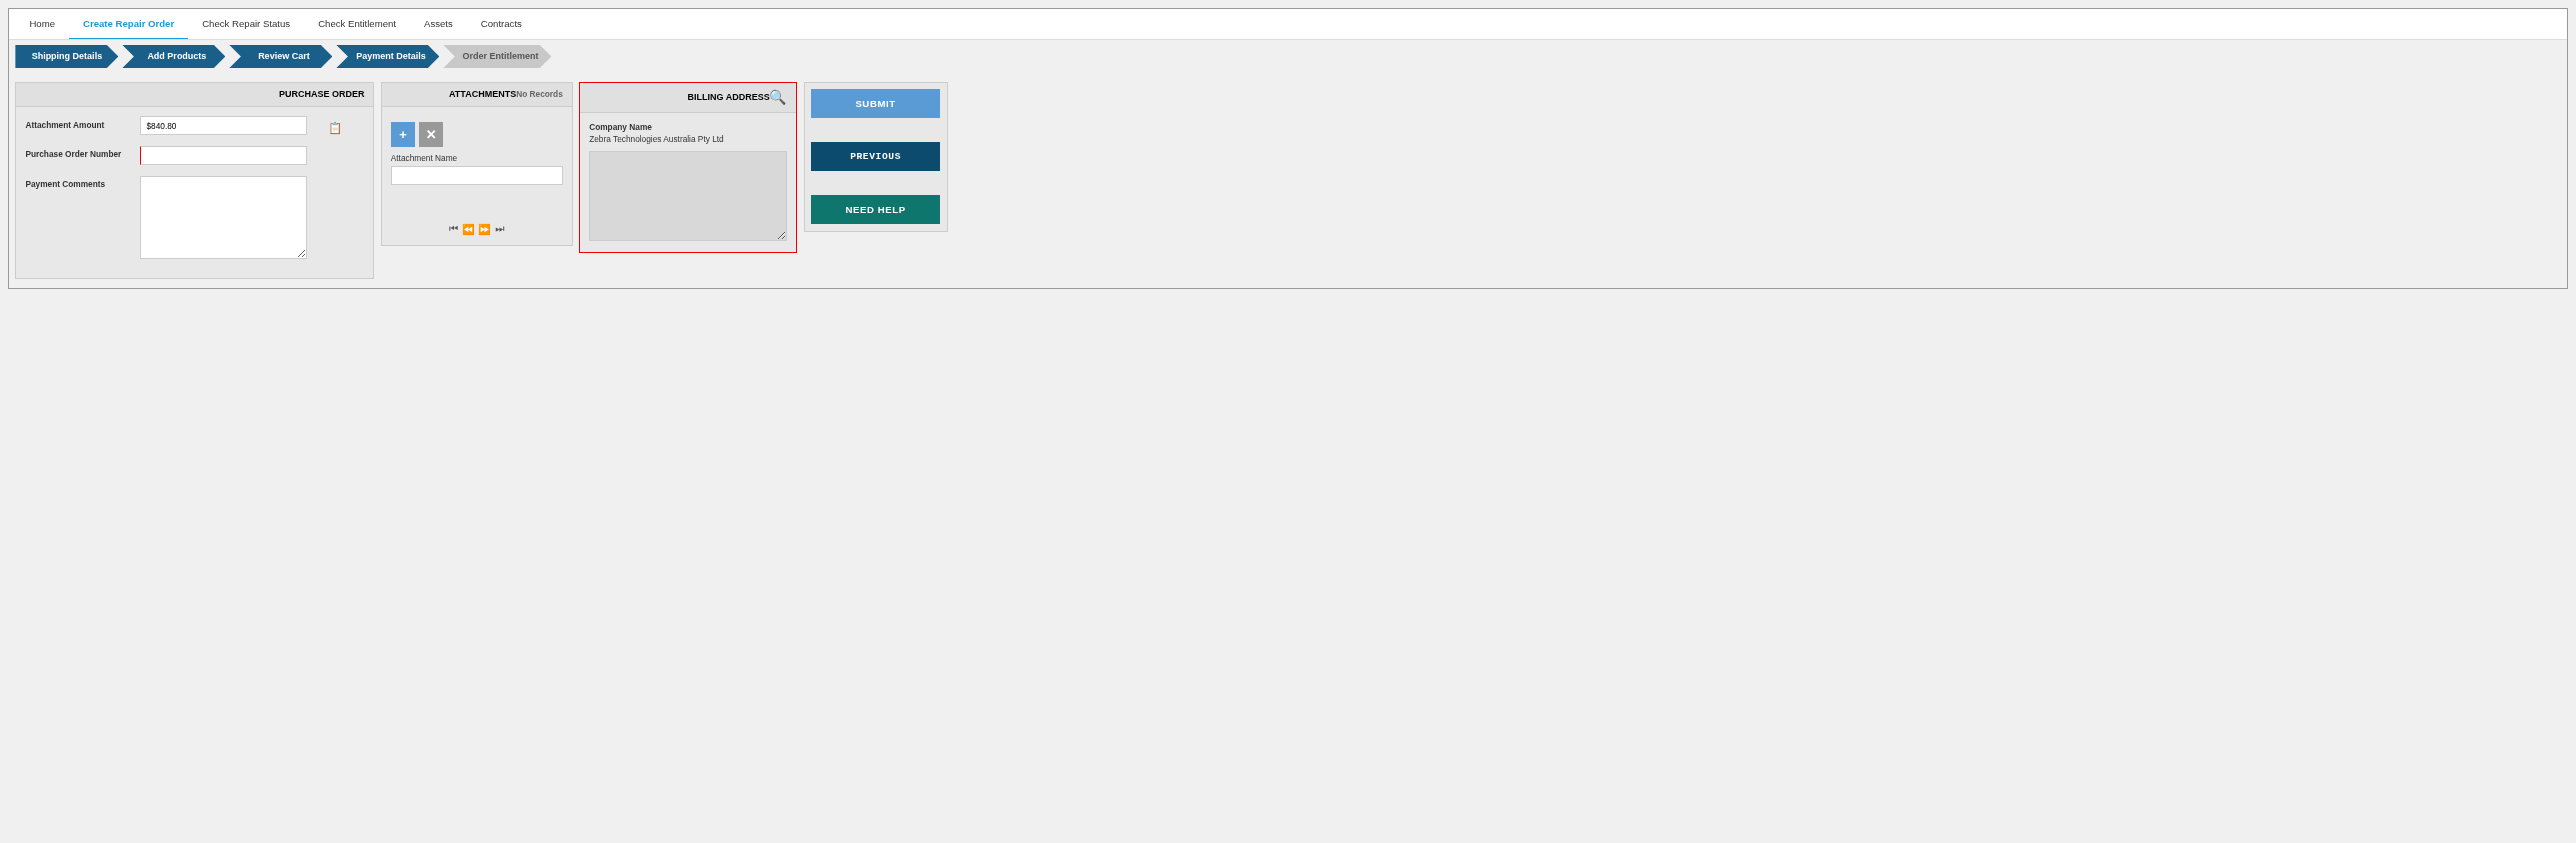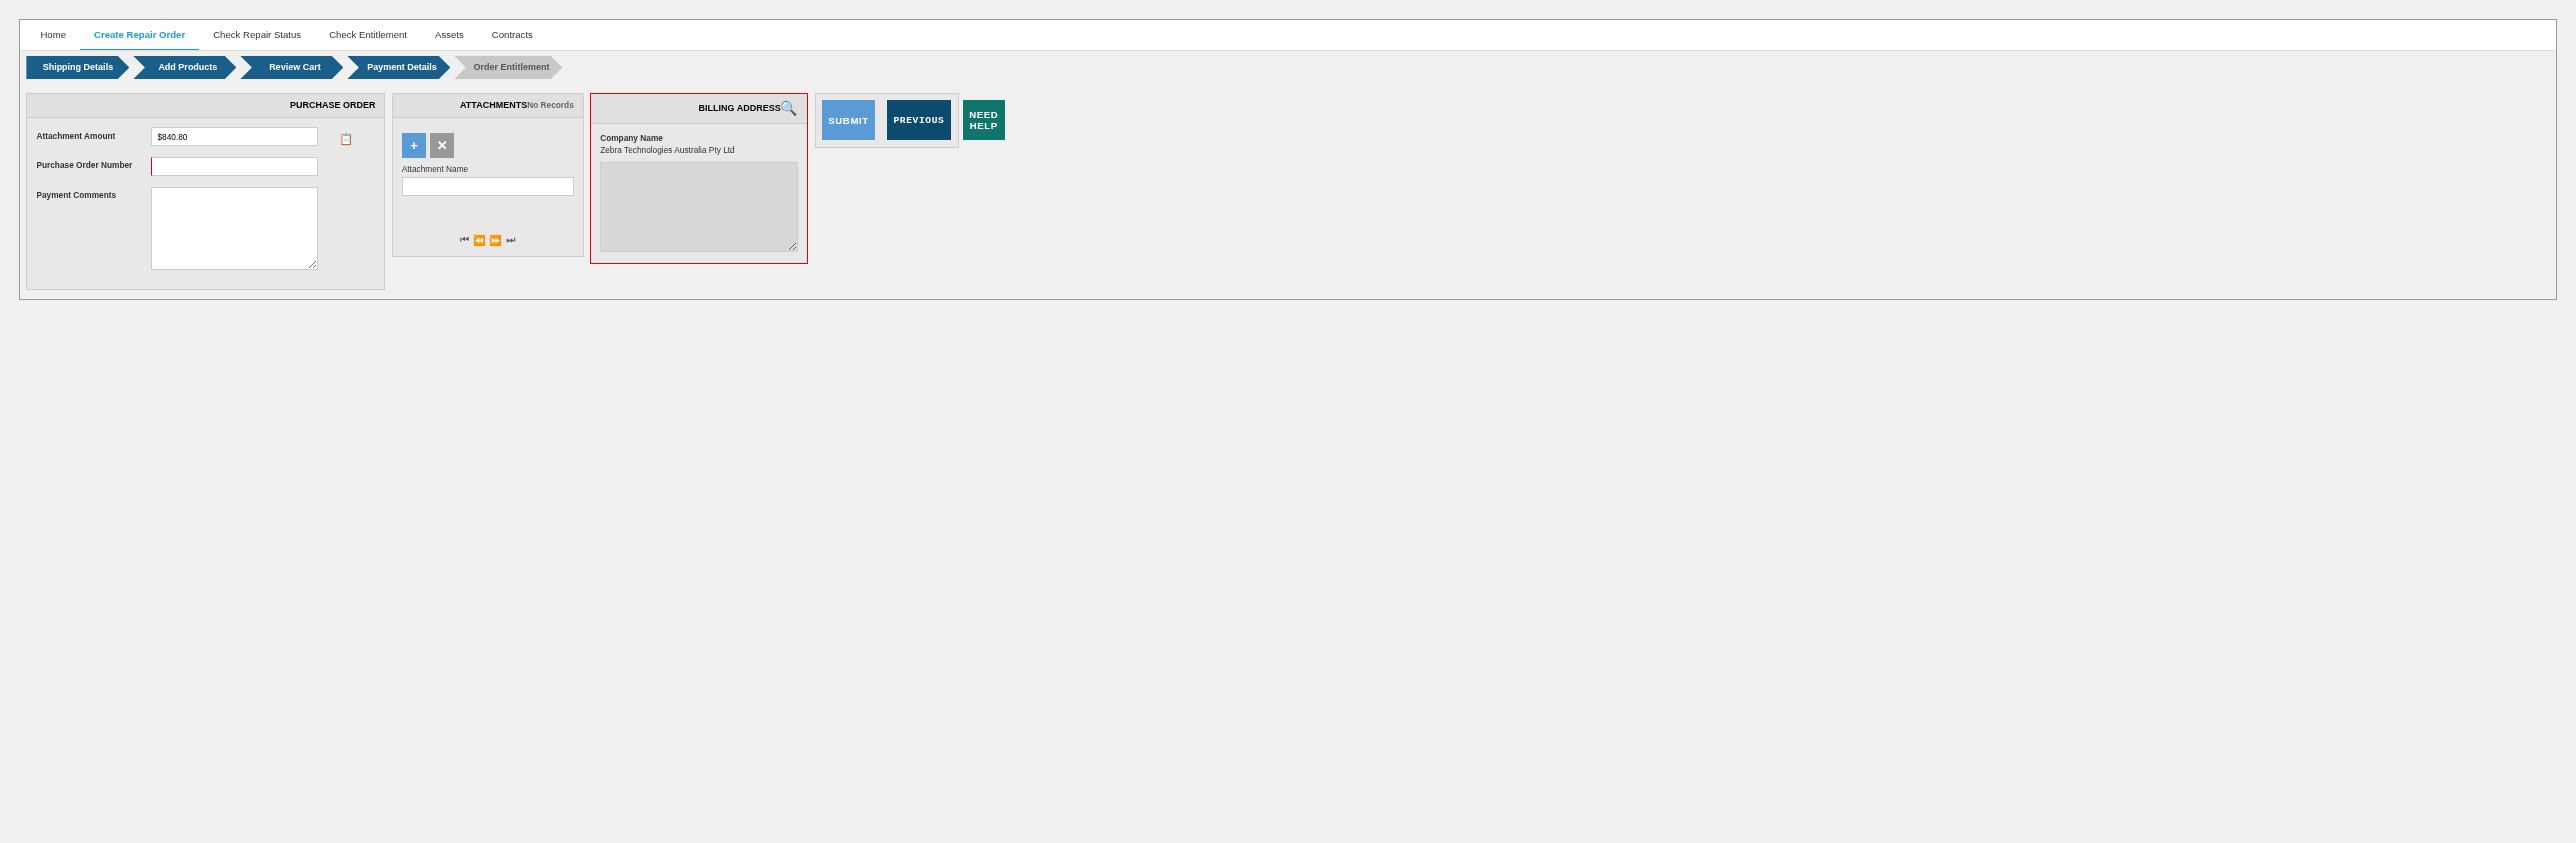--- a/index.html
+++ b/index.html
@@ -4,21 +4,21 @@
   <style>
     * { box-sizing: border-box; margin: 0; padding: 0; }
     body {
       font-family: Arial, sans-serif;
       background: #f0f0f0;
       font-size: 9px;
     }
     .outer-border {
       border: 1.3px solid #999;
       background: #fff;
-      margin: 19px;
+      margin: 8px;
     }
     
     .top-nav {
       display: flex;
       align-items: center;
       border-bottom: 1.3px solid #ddd;
       background: #fff;
       padding: 0 6.4px;
     }
     .top-nav-item {
@@ -213,22 +213,22 @@
       margin-top: 38px;
       font-size: 10.3px;
       color: #555;
     }
     .attach-nav span {
       cursor: pointer;
     }
     
     .action-panel {
       display: flex;
-      flex-direction: row;
-      gap: 12px;
+      flex-direction: column;
+      gap: 24px;
       padding: 6.4px;
       background: #e8e8e8;
       border: 0.6px solid #ccc;
       width: 144px;
     }
     .action-btn {
       padding: 9px 6.4px;
       font-size: 9.6px;
       font-weight: bold;
       color: #fff;

